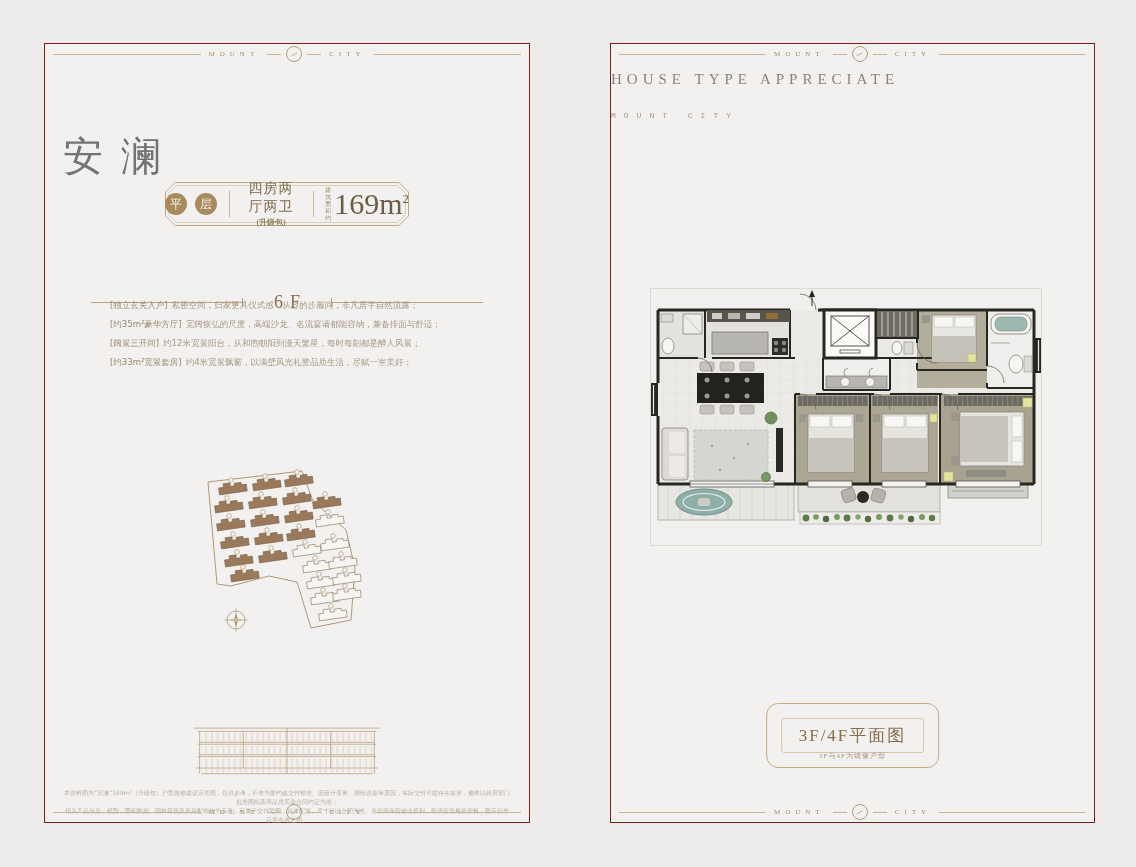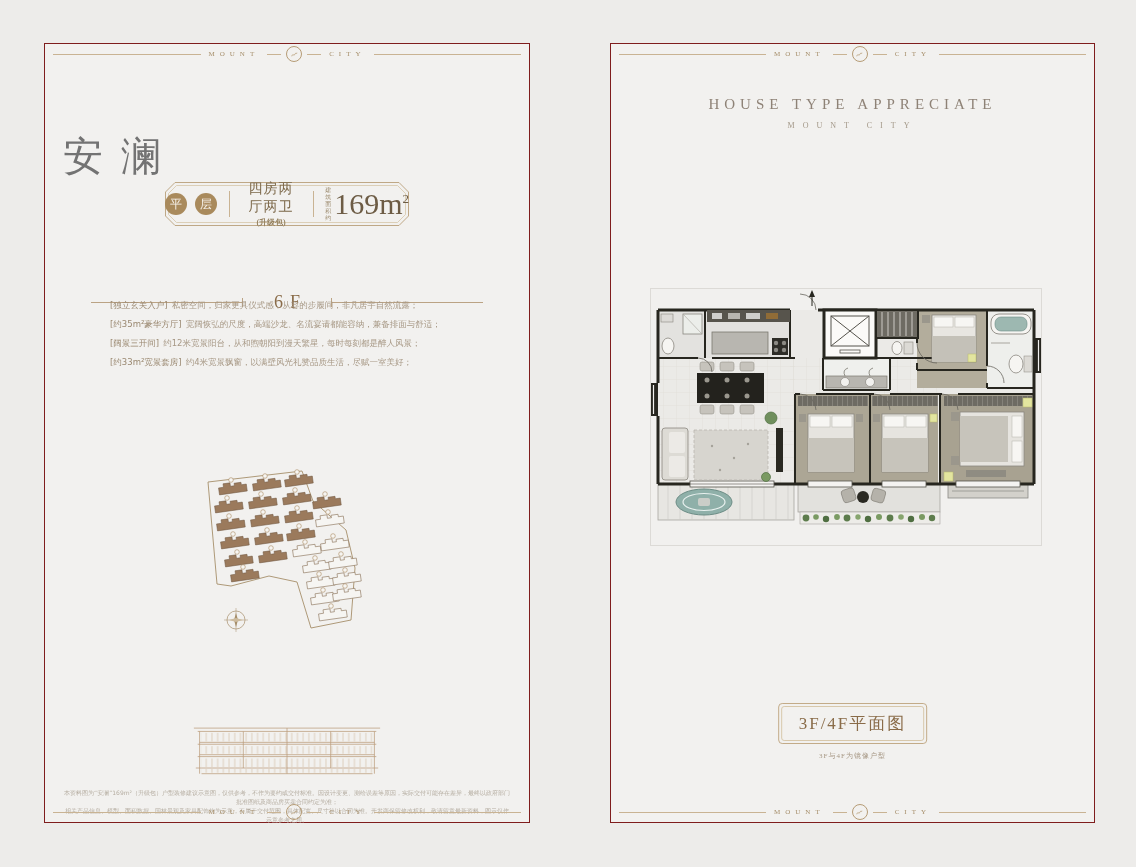--- a/index.html
+++ b/index.html
@@ -47,26 +47,26 @@
   .feature-line{line-height:19px;white-space:nowrap;overflow:hidden;}
   .feature-label{color:#9a8870;margin-right:4px;}
 
   .siteplan{position:absolute;top:424px;left:50%;transform:translateX(-50%);}
   .elevation{position:absolute;top:676px;left:50%;transform:translateX(-50%);}
   .disclaimer{position:absolute;top:744px;left:18px;right:18px;text-align:center;
               font-family:"DejaVu Sans","Liberation Sans",sans-serif;
               font-size:6px;line-height:9px;color:#b6aea2;}
 
   
-  .rp-header{position:absolute;top:52px;left:0;width:100%;text-align:center;}
+  .rp-header{position:absolute;top:27px;left:0;width:100%;text-align:left;}
   .rp-title{font-size:15px;letter-spacing:5px;color:#8e8276;}
-  .rp-subtitle{font-size:8px;letter-spacing:8px;color:#a39888;margin-top:8px;}
+  .rp-subtitle{font-size:8px;letter-spacing:8px;color:#a39888;margin-top:23px;font-family:Liberation Mono, monospace;}
   .floorplan{position:absolute;top:244px;left:39px;}
   .plan-label{position:absolute;top:659px;left:50%;transform:translateX(-50%);
-              border:1px solid #c3ab88;border-radius:4px;padding:2px;background:#f2f1ef;}
+              border:1px solid #c3ab88;border-radius:12px;padding:14px;background:#f2f1ef;}
   .plan-label-inner{border:1px solid #d8c8ab;border-radius:3px;padding:5px 17px;
                     font-size:17px;color:#8a6c49;letter-spacing:2px;}
   .plan-note{position:absolute;top:707px;left:0;width:100%;text-align:center;
              font-size:7px;color:#a79885;letter-spacing:1px;}
 </style>
 </head>
 <body>
 
 <div class="page">
 

